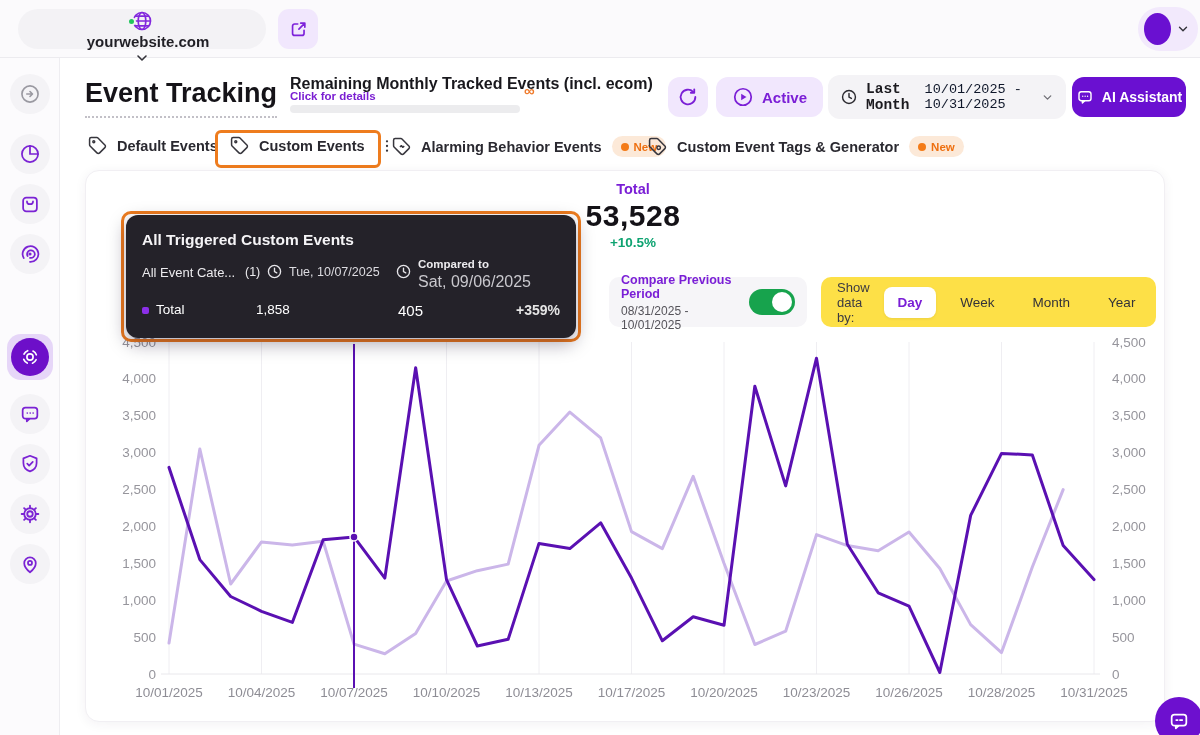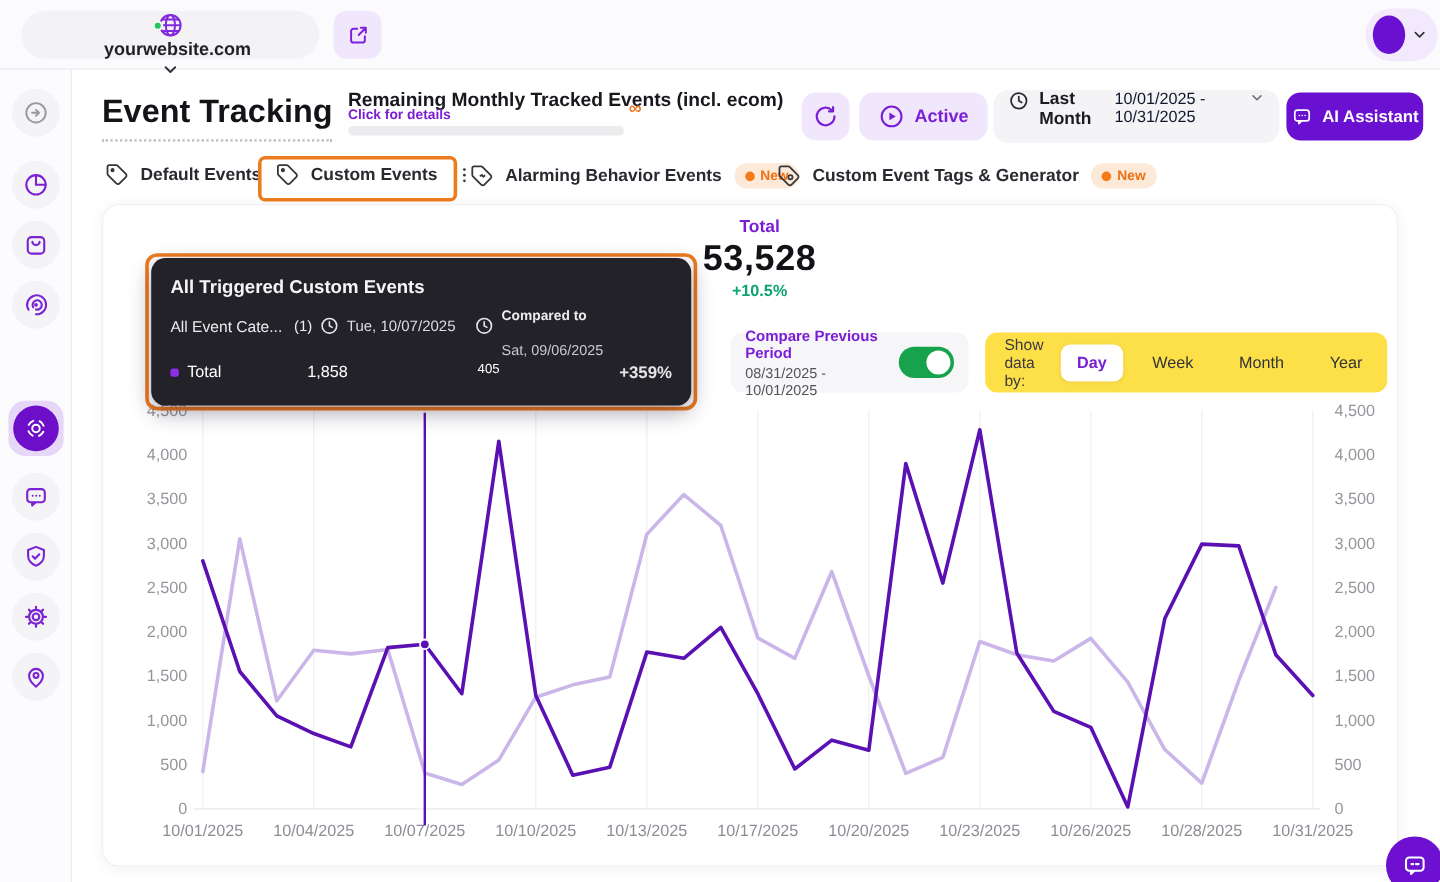--- a/index.html
+++ b/index.html
@@ -49,22 +49,22 @@
               color:#7a1ed2; cursor:pointer; }
   .rem-bar { position:absolute; left:290px; top:105px; width:230px; height:8px;
              border-radius:4px; background:#ececee; }
   .icon-btn { position:absolute; width:40px; height:40px; border-radius:12px; background:#f1e7fd;
               display:flex; align-items:center; justify-content:center; color:#7b1fd6; cursor:pointer; }
   .active-btn { position:absolute; left:716px; top:77px; height:40px; padding:0 16px;
                 border-radius:12px; background:#f1e7fd; display:flex; align-items:center;
                 gap:8px; color:#7b1fd6; cursor:pointer; }
   .active-btn span { font-size:15px; font-weight:bold; }
   .period-btn { position:absolute; left:828px; top:75px; height:44px; width:238px; border-radius:12px;
-                background:#f4f3f6; display:flex; padding:0 12px; gap:8px;
-                cursor:pointer; color:#2a292f; }
+                background:#f4f3f6; display:flex; align-items:center; padding:0 12px; gap:8px;
+                cursor:pointer; color:#2a292f;font-family:Liberation Mono, monospace; }
   .period-label { font-size:14.5px; font-weight:bold; color:#1b1a1f; }
   .period-range { font-size:13.5px; color:#0f172a; }
   .ai-btn { position:absolute; left:1072px; top:77px; height:40px; width:114px; border-radius:12px;
             background:#6a10d1; color:#fff; display:flex; align-items:center; justify-content:center;
             gap:8px; cursor:pointer; }
   .ai-btn span { font-size:14px; font-weight:bold; }
 
   
   .tab { position:absolute; top:136px; display:flex; align-items:center; gap:10px;
          color:#2a2930; cursor:pointer; }
@@ -111,26 +111,26 @@
   .tooltip { position:absolute; left:40px; top:44px; width:450px; height:123px;
              background:#242229; border-radius:12px; z-index:10; color:#f5f4f6;
              box-shadow:0 6px 18px rgba(20,10,40,.35); }
   .tip-title { position:absolute; left:16px; top:16px; font-size:15.5px; font-weight:bold; }
   .tip-cat  { position:absolute; left:16px; top:50px; font-size:13px; color:#ecebee; }
   .tip-cnt  { position:absolute; left:119px; top:50px; font-size:12.5px; color:#ecebee; }
   .tip-clock1 { position:absolute; left:140px; top:48px; color:#e6e5e9; }
   .tip-date { position:absolute; left:163px; top:50px; font-size:12.5px; color:#dddce1; }
   .tip-clock2 { position:absolute; left:269px; top:48px; color:#e6e5e9; }
   .tip-cmp-label { position:absolute; left:292px; top:43px; font-size:11.5px; font-weight:bold; color:#ecebee; }
-  .tip-cmp-date  { position:absolute; left:292px; top:70px; font-size:12px; color:#c9c8cd; }
+  .tip-cmp-date  { position:absolute; left:292px; top:58px; font-size:16px; color:#c9c8cd; }
   .tip-dot { position:absolute; left:16px; top:92px; width:7px; height:7px; border-radius:2px;
              background:#8b2fe8; }
   .tip-series { position:absolute; left:30px; top:87px; font-size:13.5px; color:#fff; }
   .tip-v1 { position:absolute; left:130px; top:87px; font-size:13.5px; color:#fff; }
-  .tip-v2 { position:absolute; left:272px; top:87px; font-size:11px; color:#fff; }
+  .tip-v2 { position:absolute; left:272px; top:87px; font-size:15px; color:#fff; }
   .tip-chg { position:absolute; right:16px; top:87px; font-size:14px; font-weight:bold; color:#e5e5e5; }
 
   
   .chat-fab { position:absolute; left:1155px; top:697px; width:48px; height:48px; border-radius:50%;
               background:#6d10cf; display:flex; align-items:center; justify-content:center;
               color:#fff; cursor:pointer; z-index:20; }
 </style>
 </head>
 <body>
 

